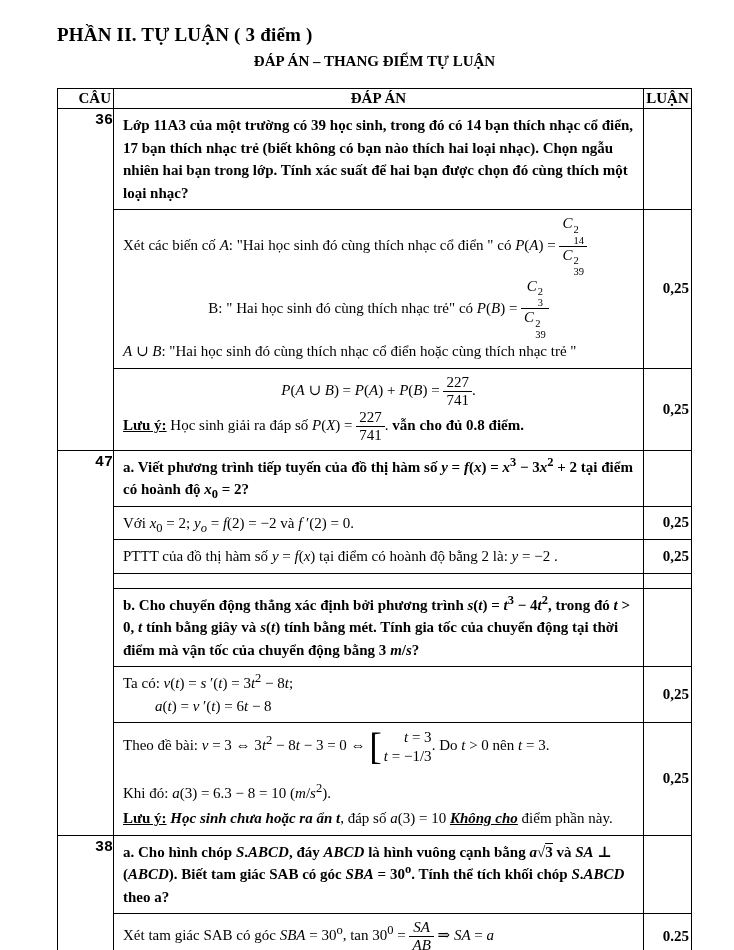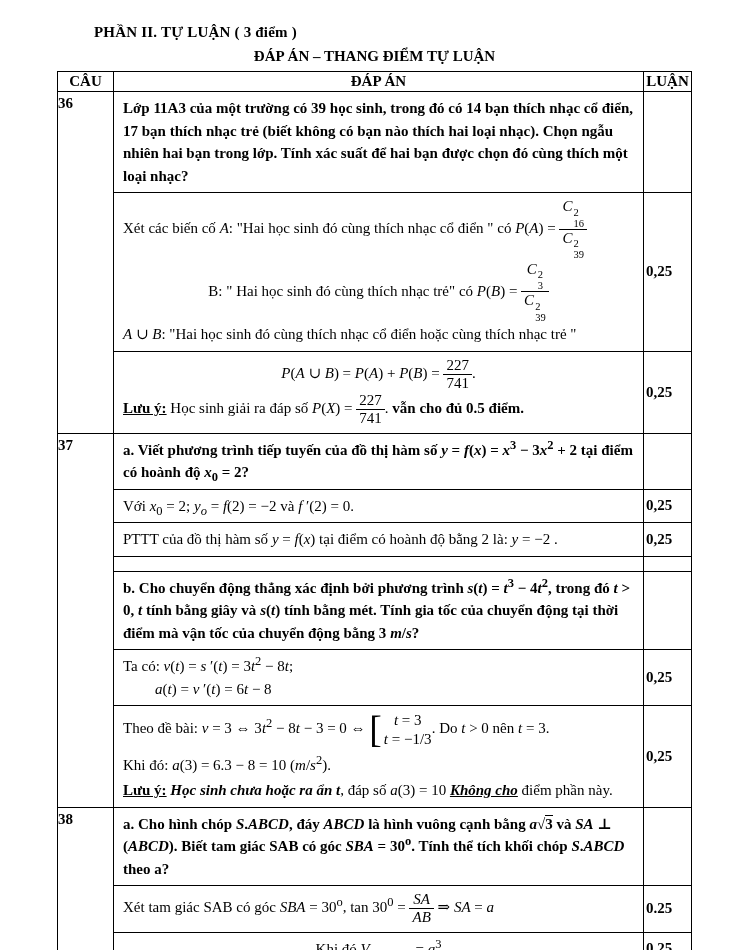--- a/index.html
+++ b/index.html
@@ -3,41 +3,41 @@
 <meta charset="utf-8">
 <style>
   *{box-sizing:border-box;margin:0;padding:0;}
   html,body{background:#fff;}
   body{
     width:734px;height:950px;overflow:hidden;
     font-family:"Liberation Serif","DejaVu Serif",serif;
     color:#000;font-size:15px;
   }
   .page{padding:24px 42px 0 57px;}
-  .part-title{font-weight:bold;font-size:15px;letter-spacing:.2px;margin-left:37px;}
-  .table-title{font-weight:bold;text-align:center;margin-top:7px;margin-bottom:6px;}
+  .part-title{font-weight:bold;font-size:19px;letter-spacing:.2px;}
+  .table-title{font-weight:bold;text-align:center;margin-top:7px;margin-bottom:18px;}
   table{border-collapse:collapse;width:100%;table-layout:fixed;}
   td,th{border:1px solid #000;vertical-align:middle;}
   th{font-weight:bold;text-align:center;padding:1px 2px;font-size:15px;}
-  .col-cau{width:56px;}
+  .col-cau{width:56px;text-align:right;}
   .col-diem{width:48px;}
-  .num{vertical-align:top;text-align:left;font-weight:bold;padding-top:3px;}
+  .num{vertical-align:top;text-align:right;font-weight:bold;padding-top:3px;font-family:Liberation Mono, monospace;}
   .ans{padding:5px 9px;line-height:1.5;}
-  .diem{text-align:left;font-weight:bold;padding:2px;}
+  .diem{text-align:right;font-weight:bold;padding:2px;}
   .ctr{text-align:center;}
   .ind{margin-left:32px;}
   .spacer td{height:15px;}
   
   .frac{display:inline-block;vertical-align:middle;text-align:center;line-height:1.15;}
   .frac .fn{display:block;border-bottom:1px solid #000;padding:0 3px;}
   .frac .fd{display:block;padding:0 3px;}
   .cs{display:inline-flex;flex-direction:column;font-size:0.7em;line-height:1.05;vertical-align:-0.45em;text-align:left;margin-left:1px;}
   .cases{display:inline-flex;align-items:center;vertical-align:middle;}
   .cases .br{font-size:2.5em;line-height:.8;margin-right:2px;font-weight:normal;}
-  .cases .col{display:inline-flex;flex-direction:column;line-height:1.25;text-align:center;}
+  .cases .col{display:inline-flex;flex-direction:column;line-height:1.25;text-align:right;}
   .sqrt{white-space:nowrap;}
   .sqrt .rad{border-top:1px solid #000;}
   sup,sub{line-height:0;}
 </style>
 </head>
 <body>
 
 <div class="page">
 
   <div class="part-title">PHẦN II. TỰ LUẬN ( 3 điểm )</div>
@@ -53,46 +53,46 @@
 
     <tr>
       <td class="num" rowspan="3">36</td>
       <td class="ans"><b>Lớp 11A3 của một trường có 39 học sinh, trong đó có 14 bạn thích nhạc cổ điển, 17 bạn thích nhạc trẻ (biết không có bạn nào thích hai loại nhạc). Chọn ngẫu nhiên hai bạn trong lớp. Tính xác suất để hai bạn được chọn đó cùng thích một loại nhạc?</b></td>
       <td class="diem"></td>
     </tr>
     <tr>
       <td class="ans">
             <div>Xét các biến cố <i>A</i>: "Hai học sinh đó cùng thích nhạc cổ điển " có <i>P</i>(<i>A</i>) = <span class="frac"><span class="fn"><i>C</i><span class="cs">
                     <span>2</span>
-                    <span>16</span>
+                    <span>14</span>
                   </span></span><span class="fd"><i>C</i><span class="cs">
                     <span>2</span>
                     <span>39</span>
                   </span></span></span></div>
             <div class="ctr">B: " Hai học sinh đó cùng thích nhạc trẻ" có <i>P</i>(<i>B</i>) = <span class="frac"><span class="fn"><i>C</i><span class="cs">
                     <span>2</span>
                     <span>3</span>
                   </span></span><span class="fd"><i>C</i><span class="cs">
                     <span>2</span>
                     <span>39</span>
                   </span></span></span></div>
             <div><i>A</i> ∪ <i>B</i>: "Hai học sinh đó cùng thích nhạc cổ điển hoặc cùng thích nhạc trẻ "</div>
           </td>
       <td class="diem">0,25</td>
     </tr>
     <tr>
       <td class="ans">
             <div class="ctr"><i>P</i>(<i>A</i> ∪ <i>B</i>) = <i>P</i>(<i>A</i>) + <i>P</i>(<i>B</i>) = <span class="frac"><span class="fn">227</span><span class="fd">741</span></span>.</div>
-            <div><b><u>Lưu ý:</u></b> Học sinh giải ra đáp số <i>P</i>(<i>X</i>) = <span class="frac"><span class="fn">227</span><span class="fd">741</span></span>. <b>vẫn cho đủ 0.5 điểm.</b></div>
+            <div><b><u>Lưu ý:</u></b> Học sinh giải ra đáp số <i>P</i>(<i>X</i>) = <span class="frac"><span class="fn">227</span><span class="fd">741</span></span>. <b>vẫn cho đủ 0.8 điểm.</b></div>
           </td>
       <td class="diem">0,25</td>
     </tr>
 
     <tr>
-      <td class="num" rowspan="7">37</td>
+      <td class="num" rowspan="7">47</td>
       <td class="ans"><b>a. Viết phương trình tiếp tuyến của đồ thị hàm số <i>y</i> = <i>f</i>(<i>x</i>) = <i>x</i><sup>3</sup> − 3<i>x</i><sup>2</sup> + 2 tại điểm có hoành độ <i>x</i><sub>0</sub> = 2?</b></td>
       <td class="diem"></td>
     </tr>
     <tr>
       <td class="ans">Với <i>x</i><sub>0</sub> = 2; <i>y</i><sub><i>o</i></sub> = <i>f</i>(2) = −2 và <i>f</i> ′(2) = 0.</td>
       <td class="diem">0,25</td>
     </tr>
     <tr>
       <td class="ans">PTTT của đồ thị hàm số <i>y</i> = <i>f</i>(<i>x</i>) tại điểm có hoành độ bằng 2 là: <i>y</i> = −2 .</td>
       <td class="diem">0,25</td>
@@ -114,21 +114,21 @@
     </tr>
     <tr>
       <td class="ans">
             <div>Theo đề bài: <i>v</i> = 3 ⇔ 3<i>t</i><sup>2</sup> − 8<i>t</i> − 3 = 0 ⇔ <span class="cases">
                 <span class="br">[</span>
                 <span class="col">
                   <span><i>t</i> = 3</span>
                   <span><i>t</i> = −1/3</span>
                 </span>
               </span>. Do <i>t</i> &gt; 0 nên <i>t</i> = 3.</div>
-            <div style="margin-top:5px">Khi đó: <i>a</i>(3) = 6.3 − 8 = 10 (<i>m</i>/<i>s</i><sup>2</sup>).</div>
+            <div style="margin-top:16px">Khi đó: <i>a</i>(3) = 6.3 − 8 = 10 (<i>m</i>/<i>s</i><sup>2</sup>).</div>
             <div style="margin-top:3px"><b><u>Lưu ý:</u></b> <b><i>Học sinh chưa hoặc ra ẩn t</i></b>, đáp số <i>a</i>(3) = 10 <b><i><u>Không cho</u></i></b> điểm phần này.</div>
           </td>
       <td class="diem">0,25</td>
     </tr>
 
     <tr>
       <td class="num" rowspan="3">38</td>
       <td class="ans"><b>a. Cho hình chóp <i>S</i>.<i>ABCD</i>, đáy <i>ABCD</i> là hình vuông cạnh bằng <i>a</i><span class="sqrt">√<span class="rad">3</span></span> và <i>SA</i> ⊥ (<i>ABCD</i>). Biết  tam giác SAB có góc <i>SBA</i> = 30<sup>o</sup>. Tính thể tích khối chóp <i>S</i>.<i>ABCD</i> theo a?</b></td>
       <td class="diem"></td>
     </tr>

